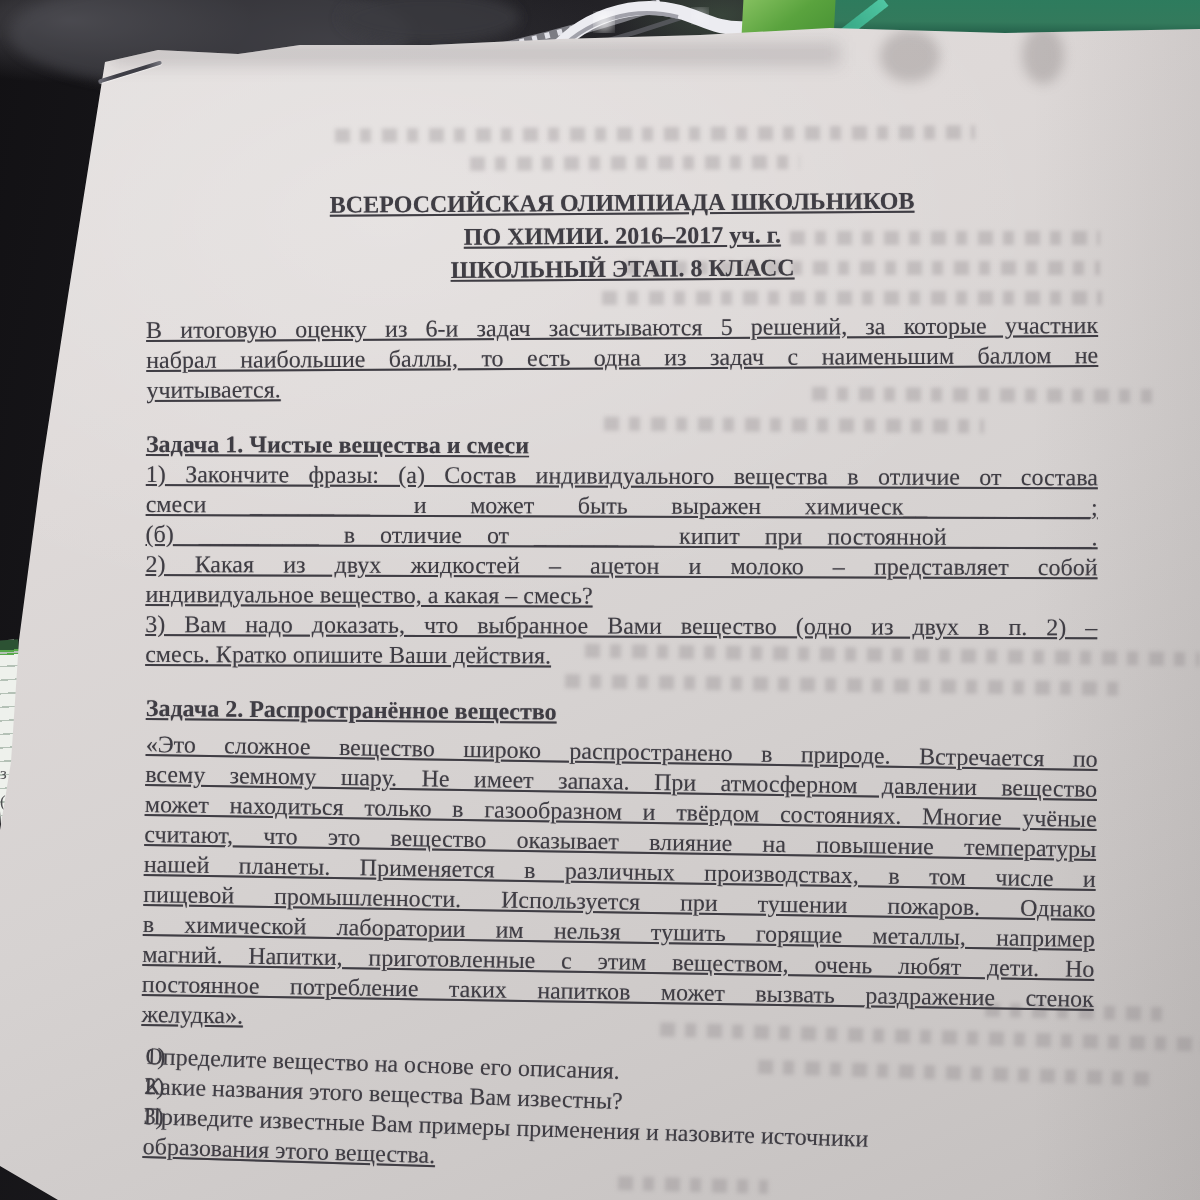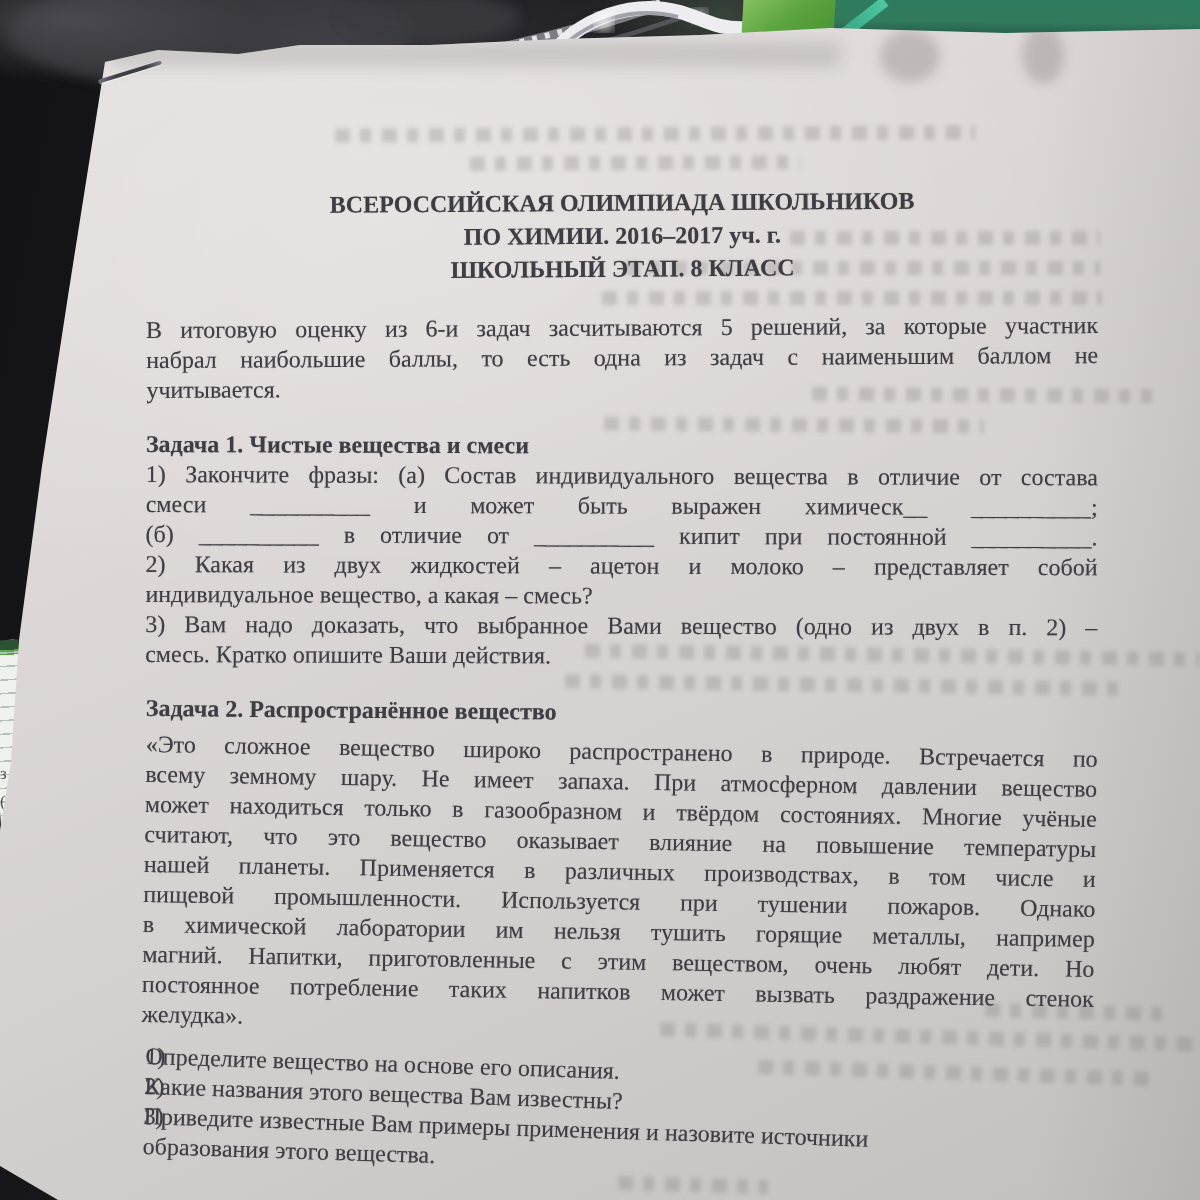--- a/index.html
+++ b/index.html
@@ -49,21 +49,21 @@
         box-shadow:0 1px 1px rgba(255,255,255,.45);}
 
   
   .ghost{height:14px;opacity:.5;filter:blur(2px);
      background:repeating-linear-gradient(90deg,
         rgba(125,118,122,.55) 0 15px, rgba(125,118,122,0) 15px 25px,
         rgba(125,118,122,.55) 25px 36px, rgba(125,118,122,0) 36px 47px);}
 
   
   .textcol{left:146px;top:190px;width:952px;color:var(--ink,#3f3d44);
-      font-size:24px;text-shadow:0 0 1px rgba(70,68,72,.45);}
+      font-size:24px;text-shadow:0 0 1px rgba(70,68,72,.45);text-decoration:underline;}
   .textcol .blk{position:relative;transform-origin:0 0;}
   .line{position:relative;height:30px;line-height:30px;white-space:nowrap;}
   .j{white-space:normal;text-align:justify;text-align-last:justify;}
   .c{text-align:center;white-space:nowrap;}
   .bold{font-weight:bold;}
   .b-title{transform:rotate(-.4deg);margin-bottom:26px;}
   .b-title .line{height:33px;line-height:33px;}
   .b-intro{transform:rotate(-.3deg);margin-bottom:24px;}
   .b-t1{transform:rotate(.2deg);margin-bottom:24px;}
   .b-t2h{transform:rotate(.5deg);margin-bottom:6px;}

